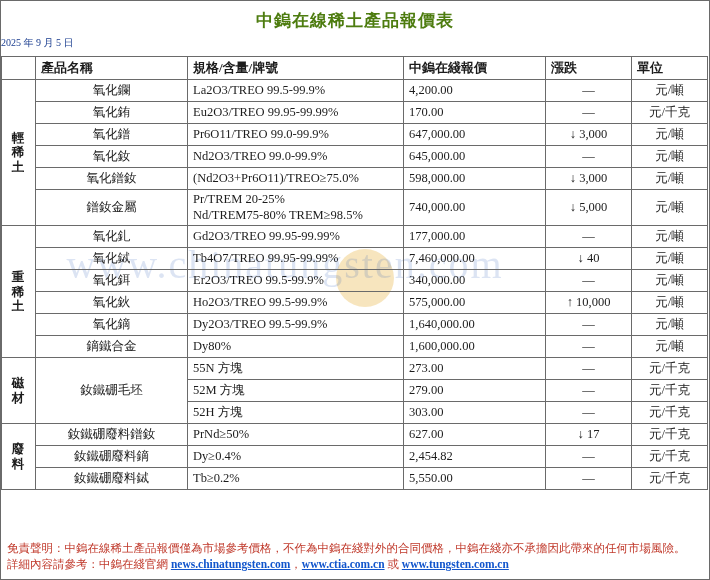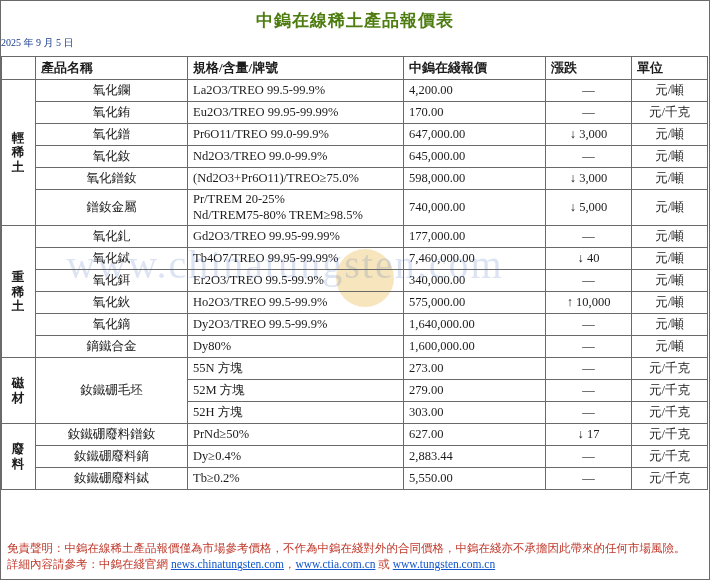--- a/index.html
+++ b/index.html
@@ -86,20 +86,21 @@
     width: 710px;
     box-sizing: border-box;
     padding: 4px 6px 6px 6px;
     font-size: 11.5px;
     color: #c0392b;
     line-height: 1.45;
   }
   .footer a {
     color: #1155cc;
     text-decoration: underline;
+    font-weight: bold;
   }
   .watermark {
     position: absolute;
     left: 0;
     top: 240px;
     width: 568px;
     text-align: center;
     font-size: 40px;
     color: rgba(40, 90, 180, 0.16);
     font-family: "Liberation Serif", serif;
@@ -261,21 +262,21 @@
         <td class="cat" rowspan="3"><span class="catwrap">廢料</span></td>
         <td class="c-name">釹鐵硼廢料鐠釹</td>
         <td class="c-spec">PrNd≥50%</td>
         <td class="c-price">627.00</td>
         <td class="c-chg down">↓ 17</td>
         <td class="c-unit">元/千克</td>
       </tr>
       <tr>
         <td class="c-name">釹鐵硼廢料鏑</td>
         <td class="c-spec">Dy≥0.4%</td>
-        <td class="c-price">2,883.44</td>
+        <td class="c-price">2,454.82</td>
         <td class="c-chg">—</td>
         <td class="c-unit">元/千克</td>
       </tr>
       <tr>
         <td class="c-name">釹鐵硼廢料鋱</td>
         <td class="c-spec">Tb≥0.2%</td>
         <td class="c-price">5,550.00</td>
         <td class="c-chg">—</td>
         <td class="c-unit">元/千克</td>
       </tr>

